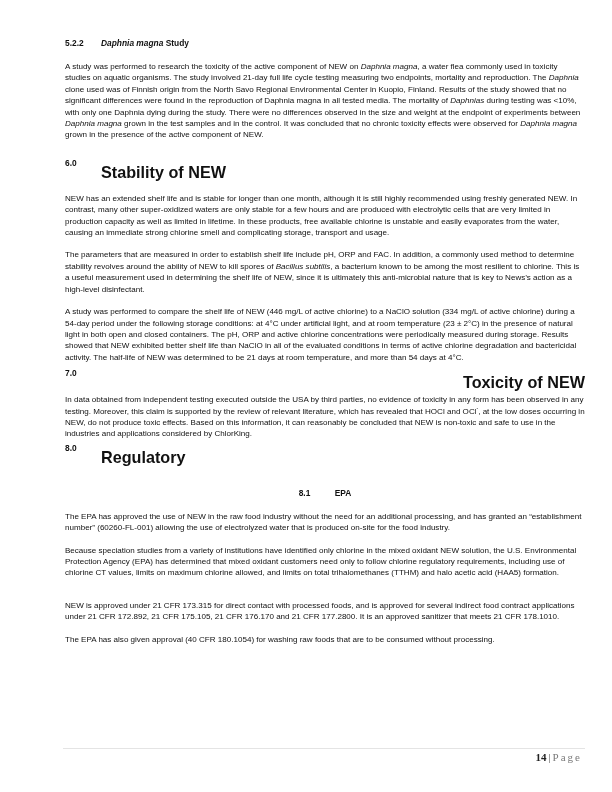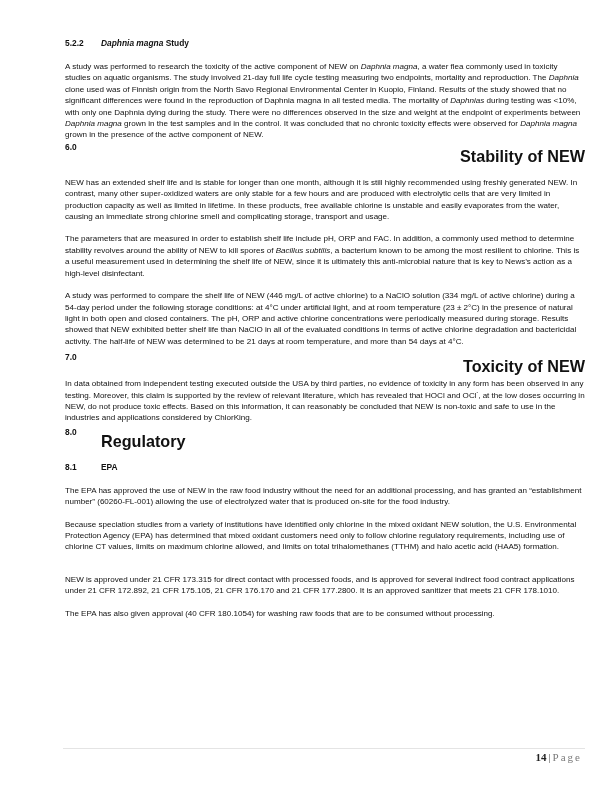--- a/index.html
+++ b/index.html
@@ -26,39 +26,39 @@
 
 <div class="page">
   <div class="content">
 
     <div class="h3" style="margin-top:0;">
       <span class="num">5.2.2</span>
       <span><em>Daphnia magna</em><span> Study</span></span>
     </div>
     <p id="daphnia-para" style="margin-top:12px;"><span>A study was performed to research the toxicity of the active component of NEW on </span><em>Daphnia magna</em><span>, a water flea commonly used in toxicity studies on aquatic organisms. The study involved 21-day full life cycle testing measuring two endpoints, mortality and reproduction. The </span><em>Daphnia</em><span> clone used was of Finnish origin from the North Savo Regional Environmental Center in Kuopio, Finland. Results of the study showed that no significant differences were found in the reproduction of Daphnia magna in all tested media. The mortality of </span><em>Daphnias</em><span> during testing was &lt;10%, with only one Daphnia dying during the study. There were no differences observed in the size and weight at the endpoint of experiments between </span><em>Daphnia magna</em><span> grown in the test samples and in the control. It was concluded that no chronic toxicity effects were observed for </span><em>Daphnia magna</em><span> grown in the presence of the active component of NEW.</span></p>
 
-    <div class="h1" style="justify-content:space-between;">
+    <div class="h1" style="margin-top:16px;">
       <span class="num">6.0</span>
       <span class="title">Stability of NEW</span>
     </div>
     <p style="margin-top:11px;">NEW has an extended shelf life and is stable for longer than one month, although it is still highly recommended using freshly generated NEW. In contrast, many other super-oxidized waters are only stable for a few hours and are produced with electrolytic cells that are very limited in production capacity as well as limited in lifetime. In these products, free available chlorine is unstable and easily evaporates from the water, causing an immediate strong chlorine smell and complicating storage, transport and usage.</p>
     <p style="margin-top:11px;"><span>The parameters that are measured in order to establish shelf life include pH, ORP and FAC. In addition, a commonly used method to determine stability revolves around the ability of NEW to kill spores of </span><em>Bacillus subtilis</em><span>, a bacterium known to be among the most resilient to chlorine. This is a useful measurement used in determining the shelf life of NEW, since it is ultimately this anti-microbial nature that is key to News’s action as a high-level disinfectant.</span></p>
     <p style="margin-top:11px;">A study was performed to compare the shelf life of NEW (446 mg/L of active chlorine) to a NaClO solution (334 mg/L of active chlorine) during a 54-day period under the following storage conditions: at 4°C under artificial light, and at room temperature (23 ± 2°C) in the presence of natural light in both open and closed containers. The pH, ORP and active chlorine concentrations were periodically measured during storage. Results showed that NEW exhibited better shelf life than NaClO in all of the evaluated conditions in terms of active chlorine degradation and bactericidal activity. The half-life of NEW was determined to be 21 days at room temperature, and more than 54 days at 4°C.</p>
 
     <div class="h1" style="margin-top:4px;justify-content:space-between;">
       <span class="num">7.0</span>
       <span class="title">Toxicity of NEW</span>
     </div>
     <p style="margin-top:2px;"><span>In data obtained from independent testing executed outside the USA by third parties, no evidence of toxicity in any form has been observed in any testing. Moreover, this claim is supported by the review of relevant literature, which has revealed that HOCl and OCl</span><sup>-</sup><span>, at the low doses occurring in NEW, do not produce toxic effects. Based on this information, it can reasonably be concluded that NEW is non-toxic and safe to use in the industries and applications considered by ChlorKing.</span></p>
 
     <div class="h1" style="margin-top:2px;">
       <span class="num">8.0</span>
       <span class="title">Regulatory</span>
     </div>
-    <div class="h3" style="margin-top:10px;">
+    <div class="h3" style="margin-top:20px;justify-content:center;">
       <span class="num">8.1</span>
       <span>EPA</span>
     </div>
     <p style="margin-top:12px;">The EPA has approved the use of NEW in the raw food industry without the need for an additional processing, and has granted an “establishment number” (60260-FL-001) allowing the use of electrolyzed water that is produced on-site for the food industry.</p>
     <p style="margin-top:11px;">Because speciation studies from a variety of institutions have identified only chlorine in the mixed oxidant NEW solution, the U.S. Environmental Protection Agency (EPA) has determined that mixed oxidant customers need only to follow chlorine regulatory requirements, including use of chlorine CT values, limits on maximum chlorine allowed, and limits on total trihalomethanes (TTHM) and halo acetic acid (HAA5) formation.</p>
     <p style="margin-top:21px;">NEW is approved under 21 CFR 173.315 for direct contact with processed foods, and is approved for several indirect food contract applications under 21 CFR 172.892, 21 CFR 175.105, 21 CFR 176.170 and 21 CFR 177.2800. It is an approved sanitizer that meets 21 CFR 178.1010.</p>
     <p style="margin-top:11px;">The EPA has also given approval (40 CFR 180.1054) for washing raw foods that are to be consumed without processing.</p>
   </div>
 
   <div class="rule"></div>

